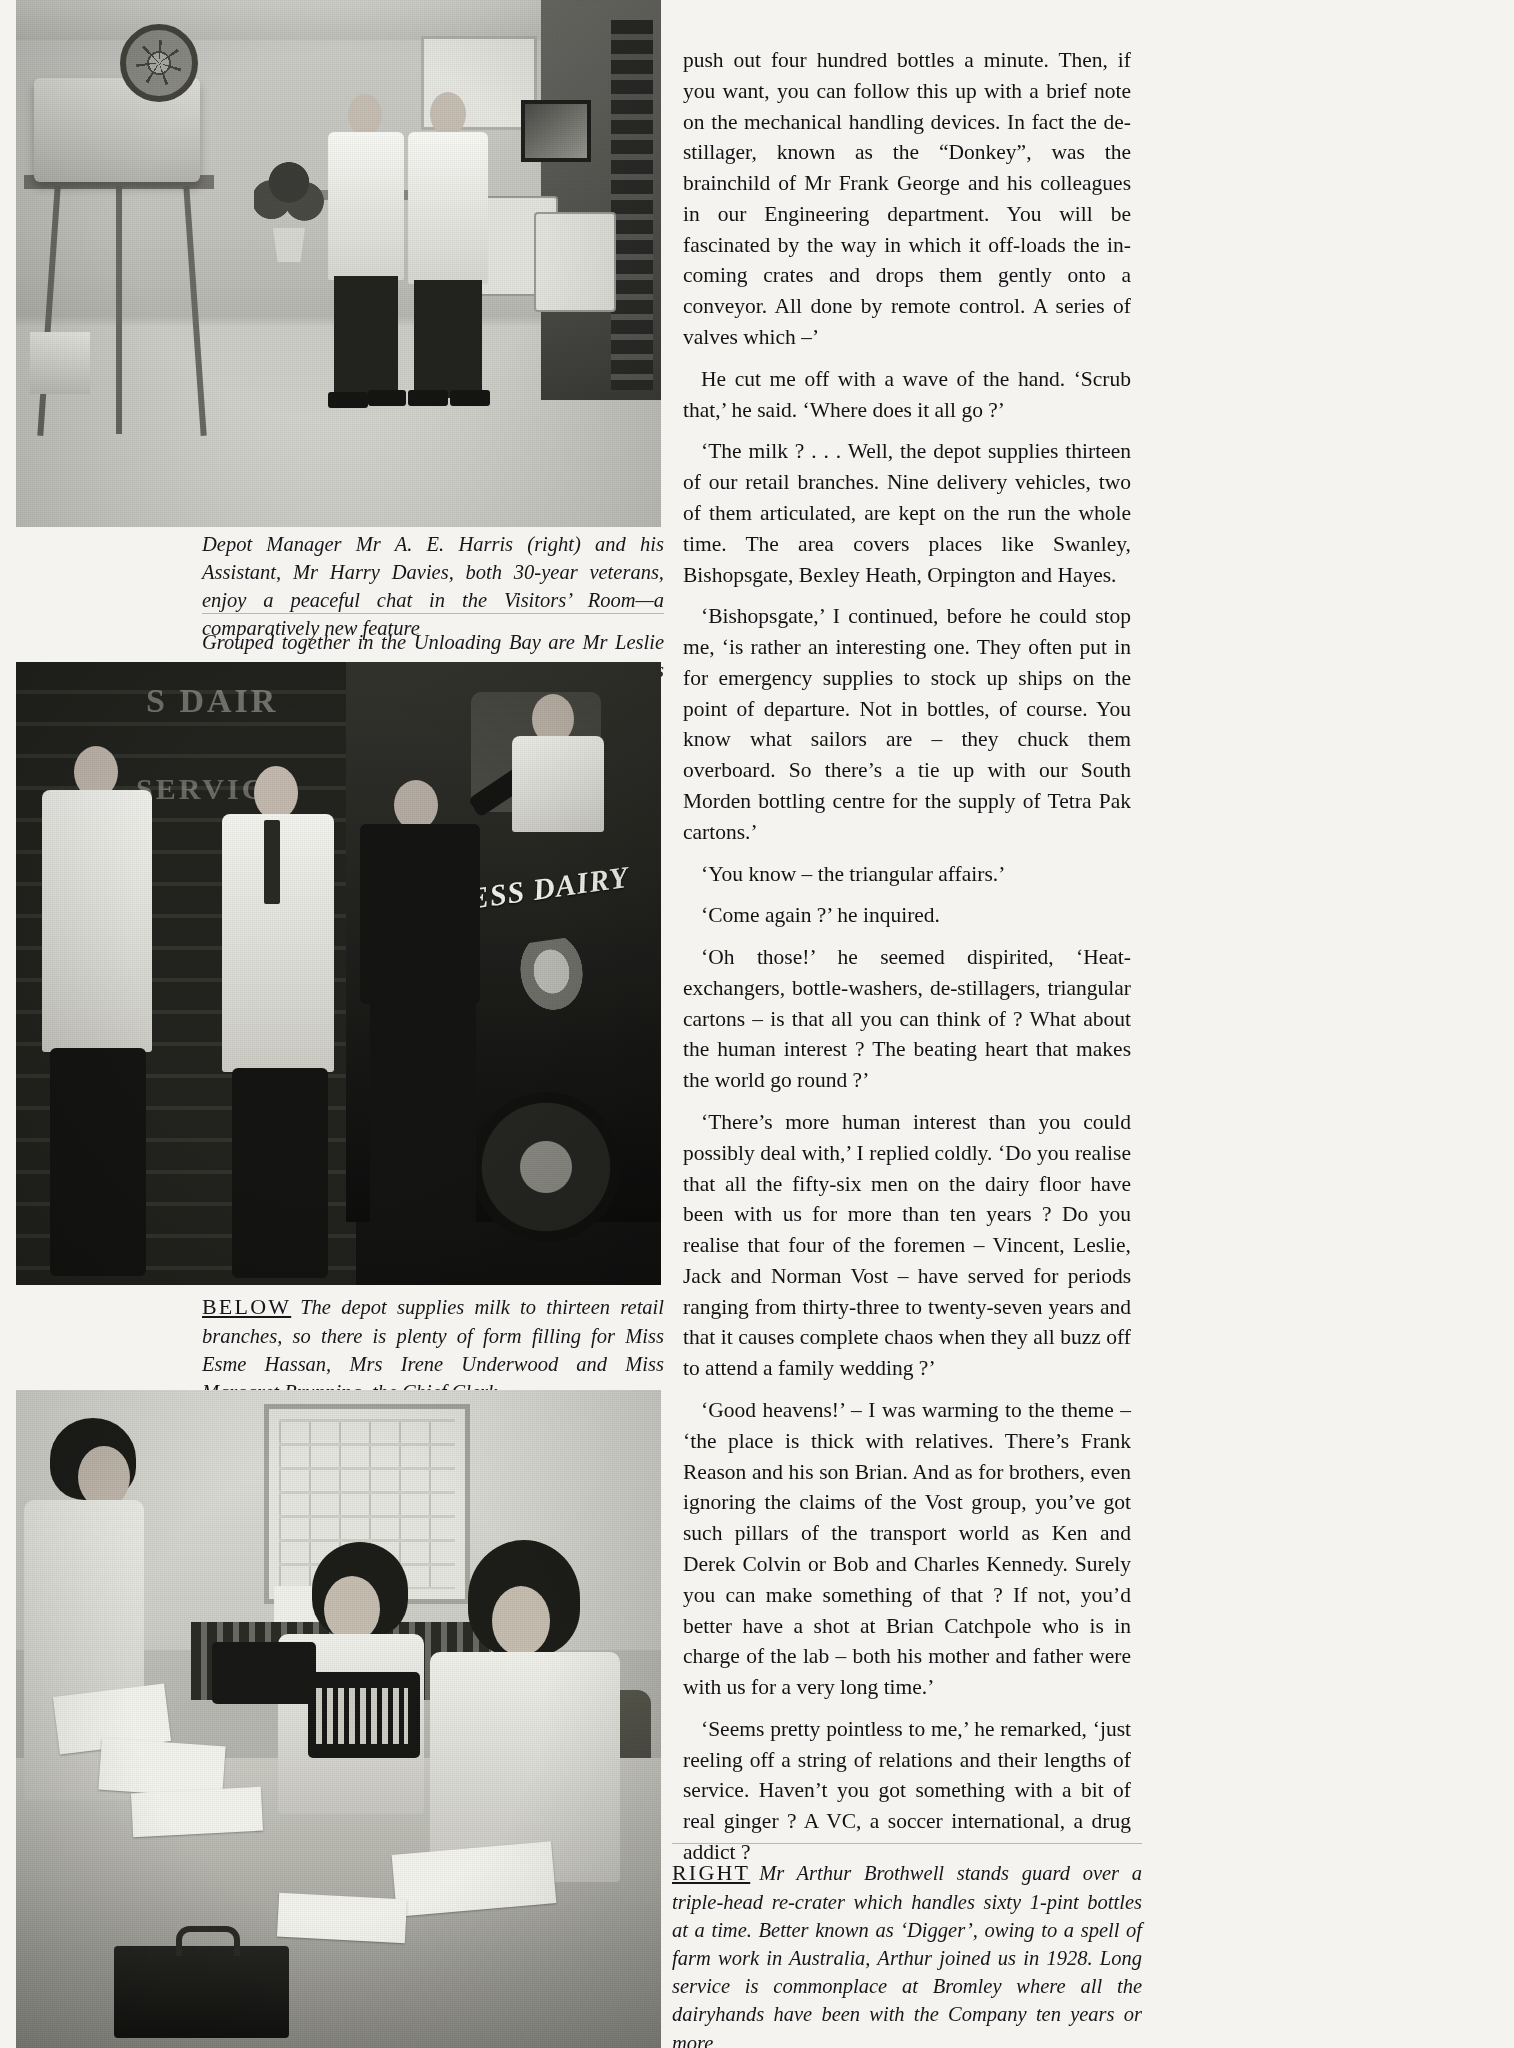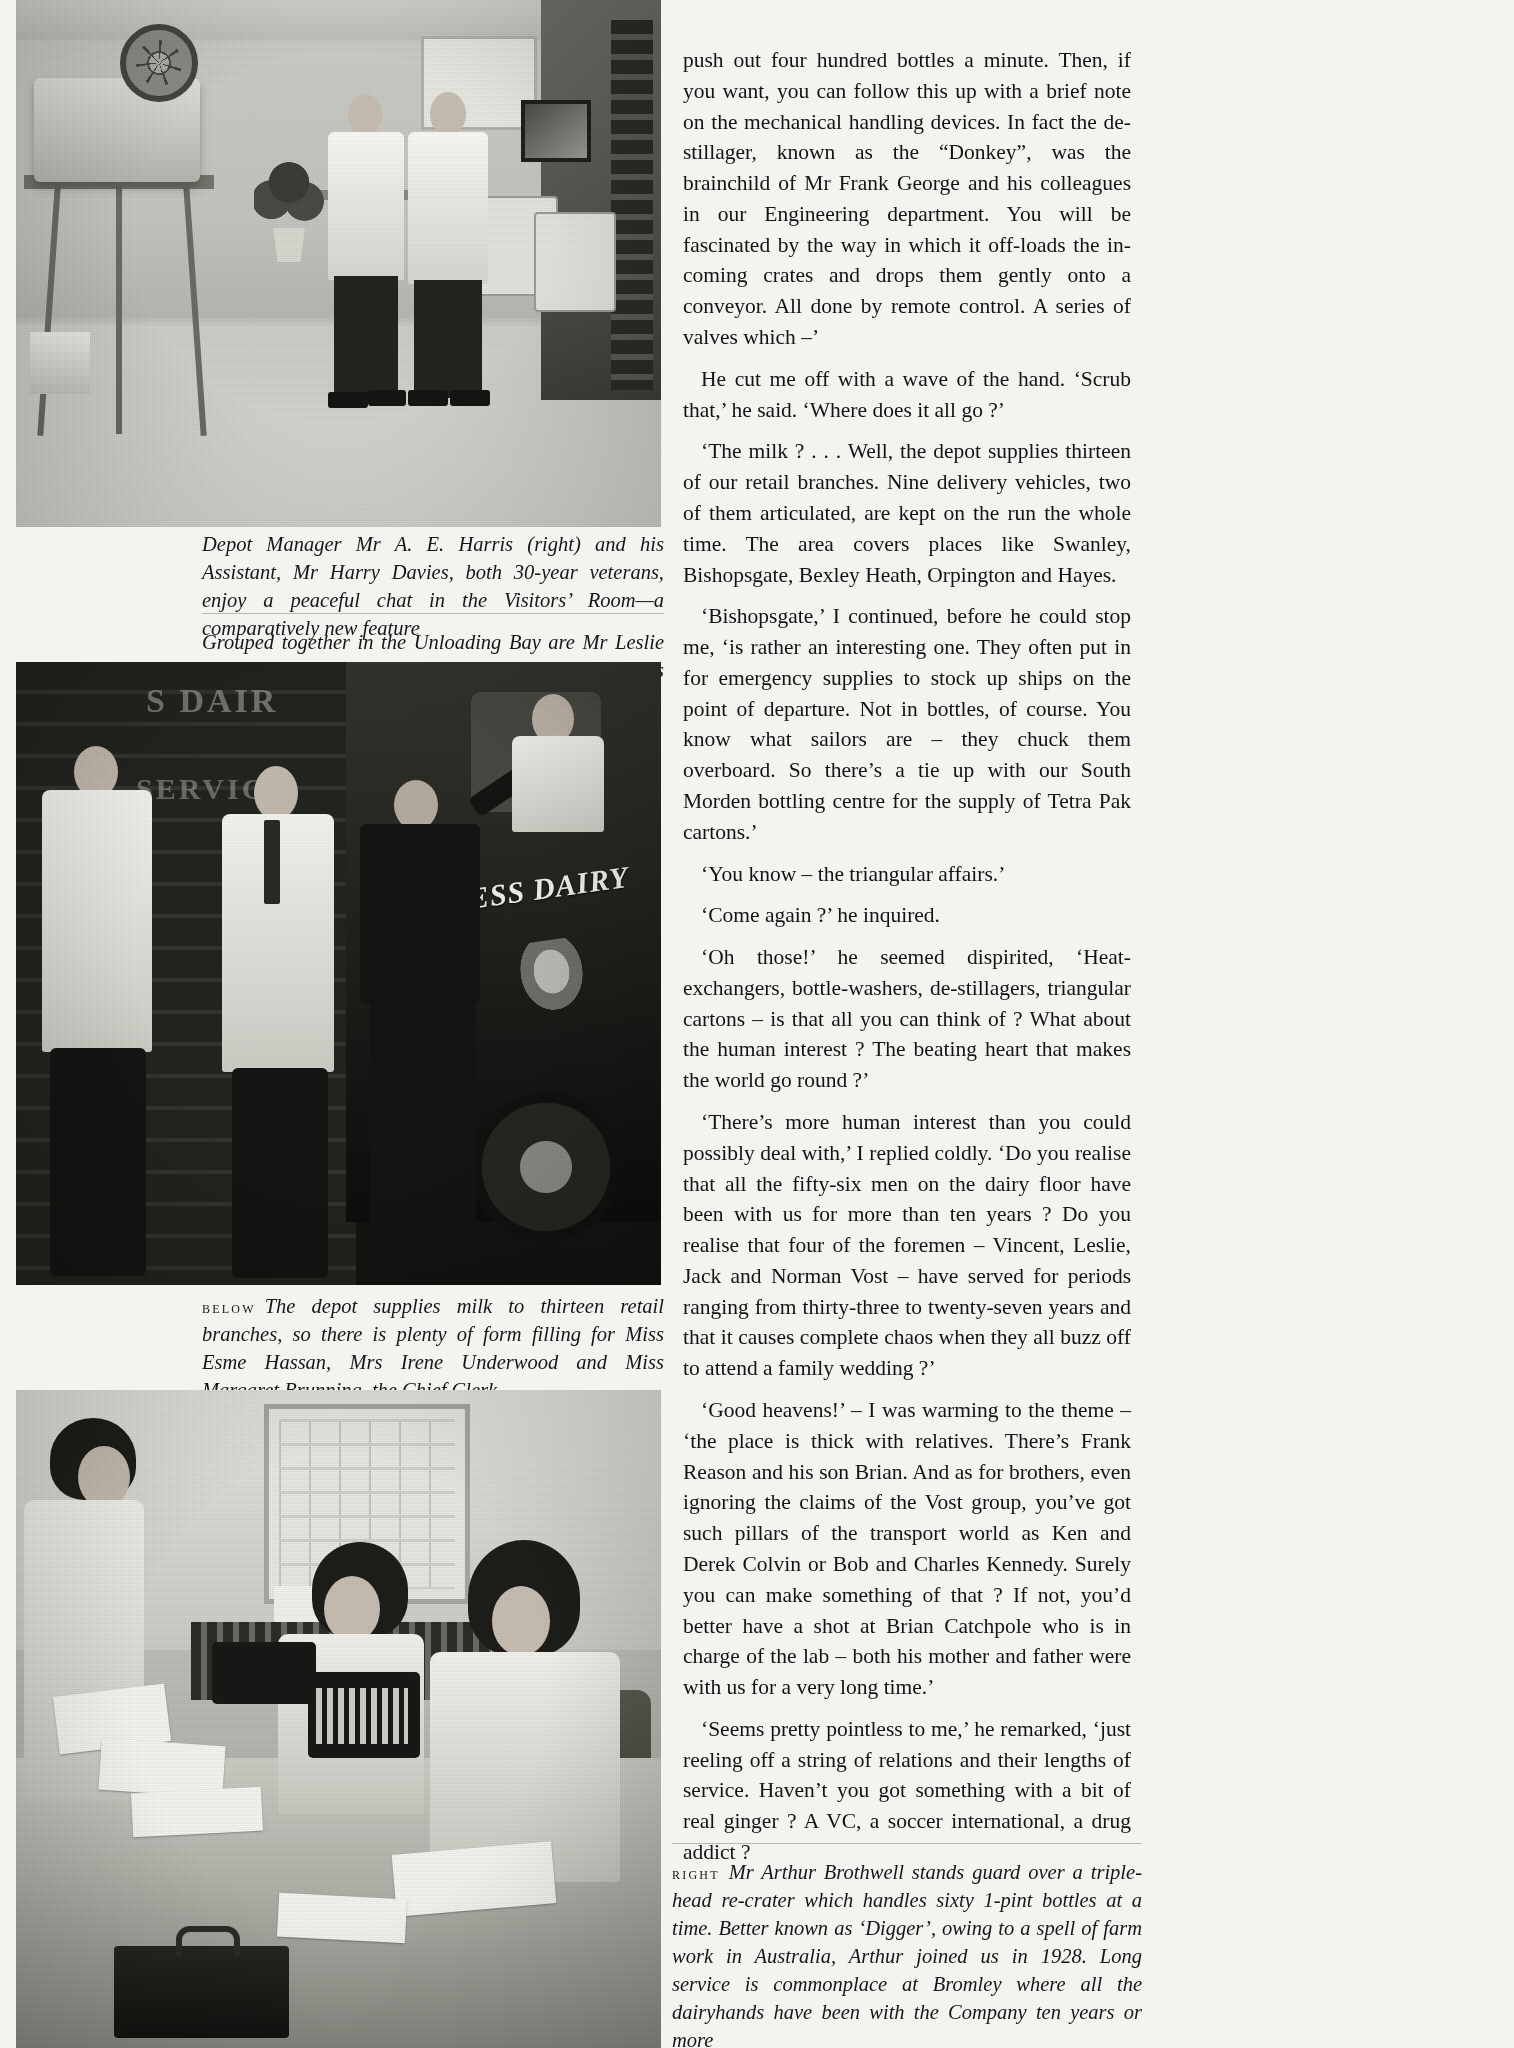--- a/index.html
+++ b/index.html
@@ -134,22 +134,22 @@
     color:#16161a;
     text-align:justify;
     text-align-last:left;
   }
   .cap-left{position:absolute;left:186px;width:462px;}
   #cap1{top:530px;}
   #cap2{top:628px;}
   #cap3{top:1292px;}
   .caprule{position:absolute;left:186px;width:462px;height:1px;background:#b9b9b2;}
   #rule1{top:613px;}
-  .smallcaps{font-style:normal;font-variant:small-caps;font-size:12px;
-    letter-spacing:2.2px;padding-right:9px;}
+  .smallcaps{font-style:normal;font-variant:small-caps;font-size:22px;
+    letter-spacing:2.2px;padding-right:9px;text-decoration:underline;}
 
   
   .body-wrap{position:absolute;left:0;top:34px;width:470px;}
   .body-p{
     font-size:21.5px;
     line-height:1.432;
     text-align:justify;
     text-align-last:left;
     margin:11px;
     text-indent:18px;

